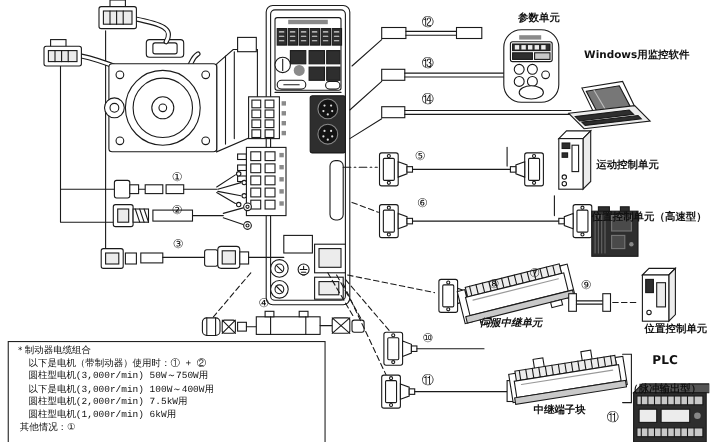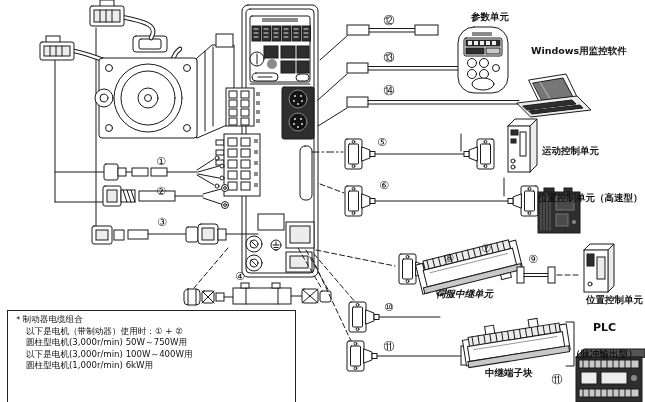--- a/index.html
+++ b/index.html
@@ -19,21 +19,21 @@
   #art .co{stroke-width:4.6;}
   #art .ci{stroke:#ffffff;stroke-width:2.6;}
   .badge{position:absolute;transform:translate(-50%,-50%);font-size:11px;line-height:11px;
          color:#111;white-space:nowrap;}
   .dlabel{position:absolute;font-size:9.5px;font-weight:bold;line-height:10px;
           color:#111;white-space:nowrap;letter-spacing:0px;}
   .plc-t{font-size:11px;}
   #notebox{position:absolute;left:7px;top:310px;width:289px;height:102px;
            border:1.5px solid #222;background:#fff;font-size:8.6px;line-height:11.6px;
            padding:3px 0 0 6px;box-sizing:border-box;white-space:nowrap;}
-  #notebox .ind{margin-left:12px;}
+  #notebox .ind{margin-left:12px;font-family:Liberation Mono, monospace;}
   #notebox .ft{margin-left:4px;}
 </style>
 </head>
 <body>
 
 <div id="stage">
 
 <svg id="art" width="645" height="402" viewBox="0 0 645 402">
   <defs>
     <g id="dsub">
@@ -428,16 +428,18 @@
 <span class="dlabel" style="left:586px;top:295px;">位置控制单元</span>
 <span class="dlabel" style="left:485px;top:368px;">中继端子块</span>
 <span class="dlabel plc-t" style="left:593px;top:323px;">PLC</span>
 <span class="dlabel" style="left:571px;top:336px;margin-top:13px;">（脉冲输出型）</span>
 
 <div id="notebox">
   <div>＊制动器电缆组合</div>
   <div class="ind">以下是电机（带制动器）使用时：① + ②</div>
   <div class="ind">圆柱型电机(3,000r/min) 50W～750W用</div>
   <div class="ind">以下是电机(3,000r/min) 100W～400W用</div>
+  <div class="ind">圆柱型电机(2,000r/min) 7.5kW用</div>
   <div class="ind">圆柱型电机(1,000r/min) 6kW用</div>
+  <div class="ft">其他情况：①</div>
 </div>
 
 </div>
 
 </body></html>

